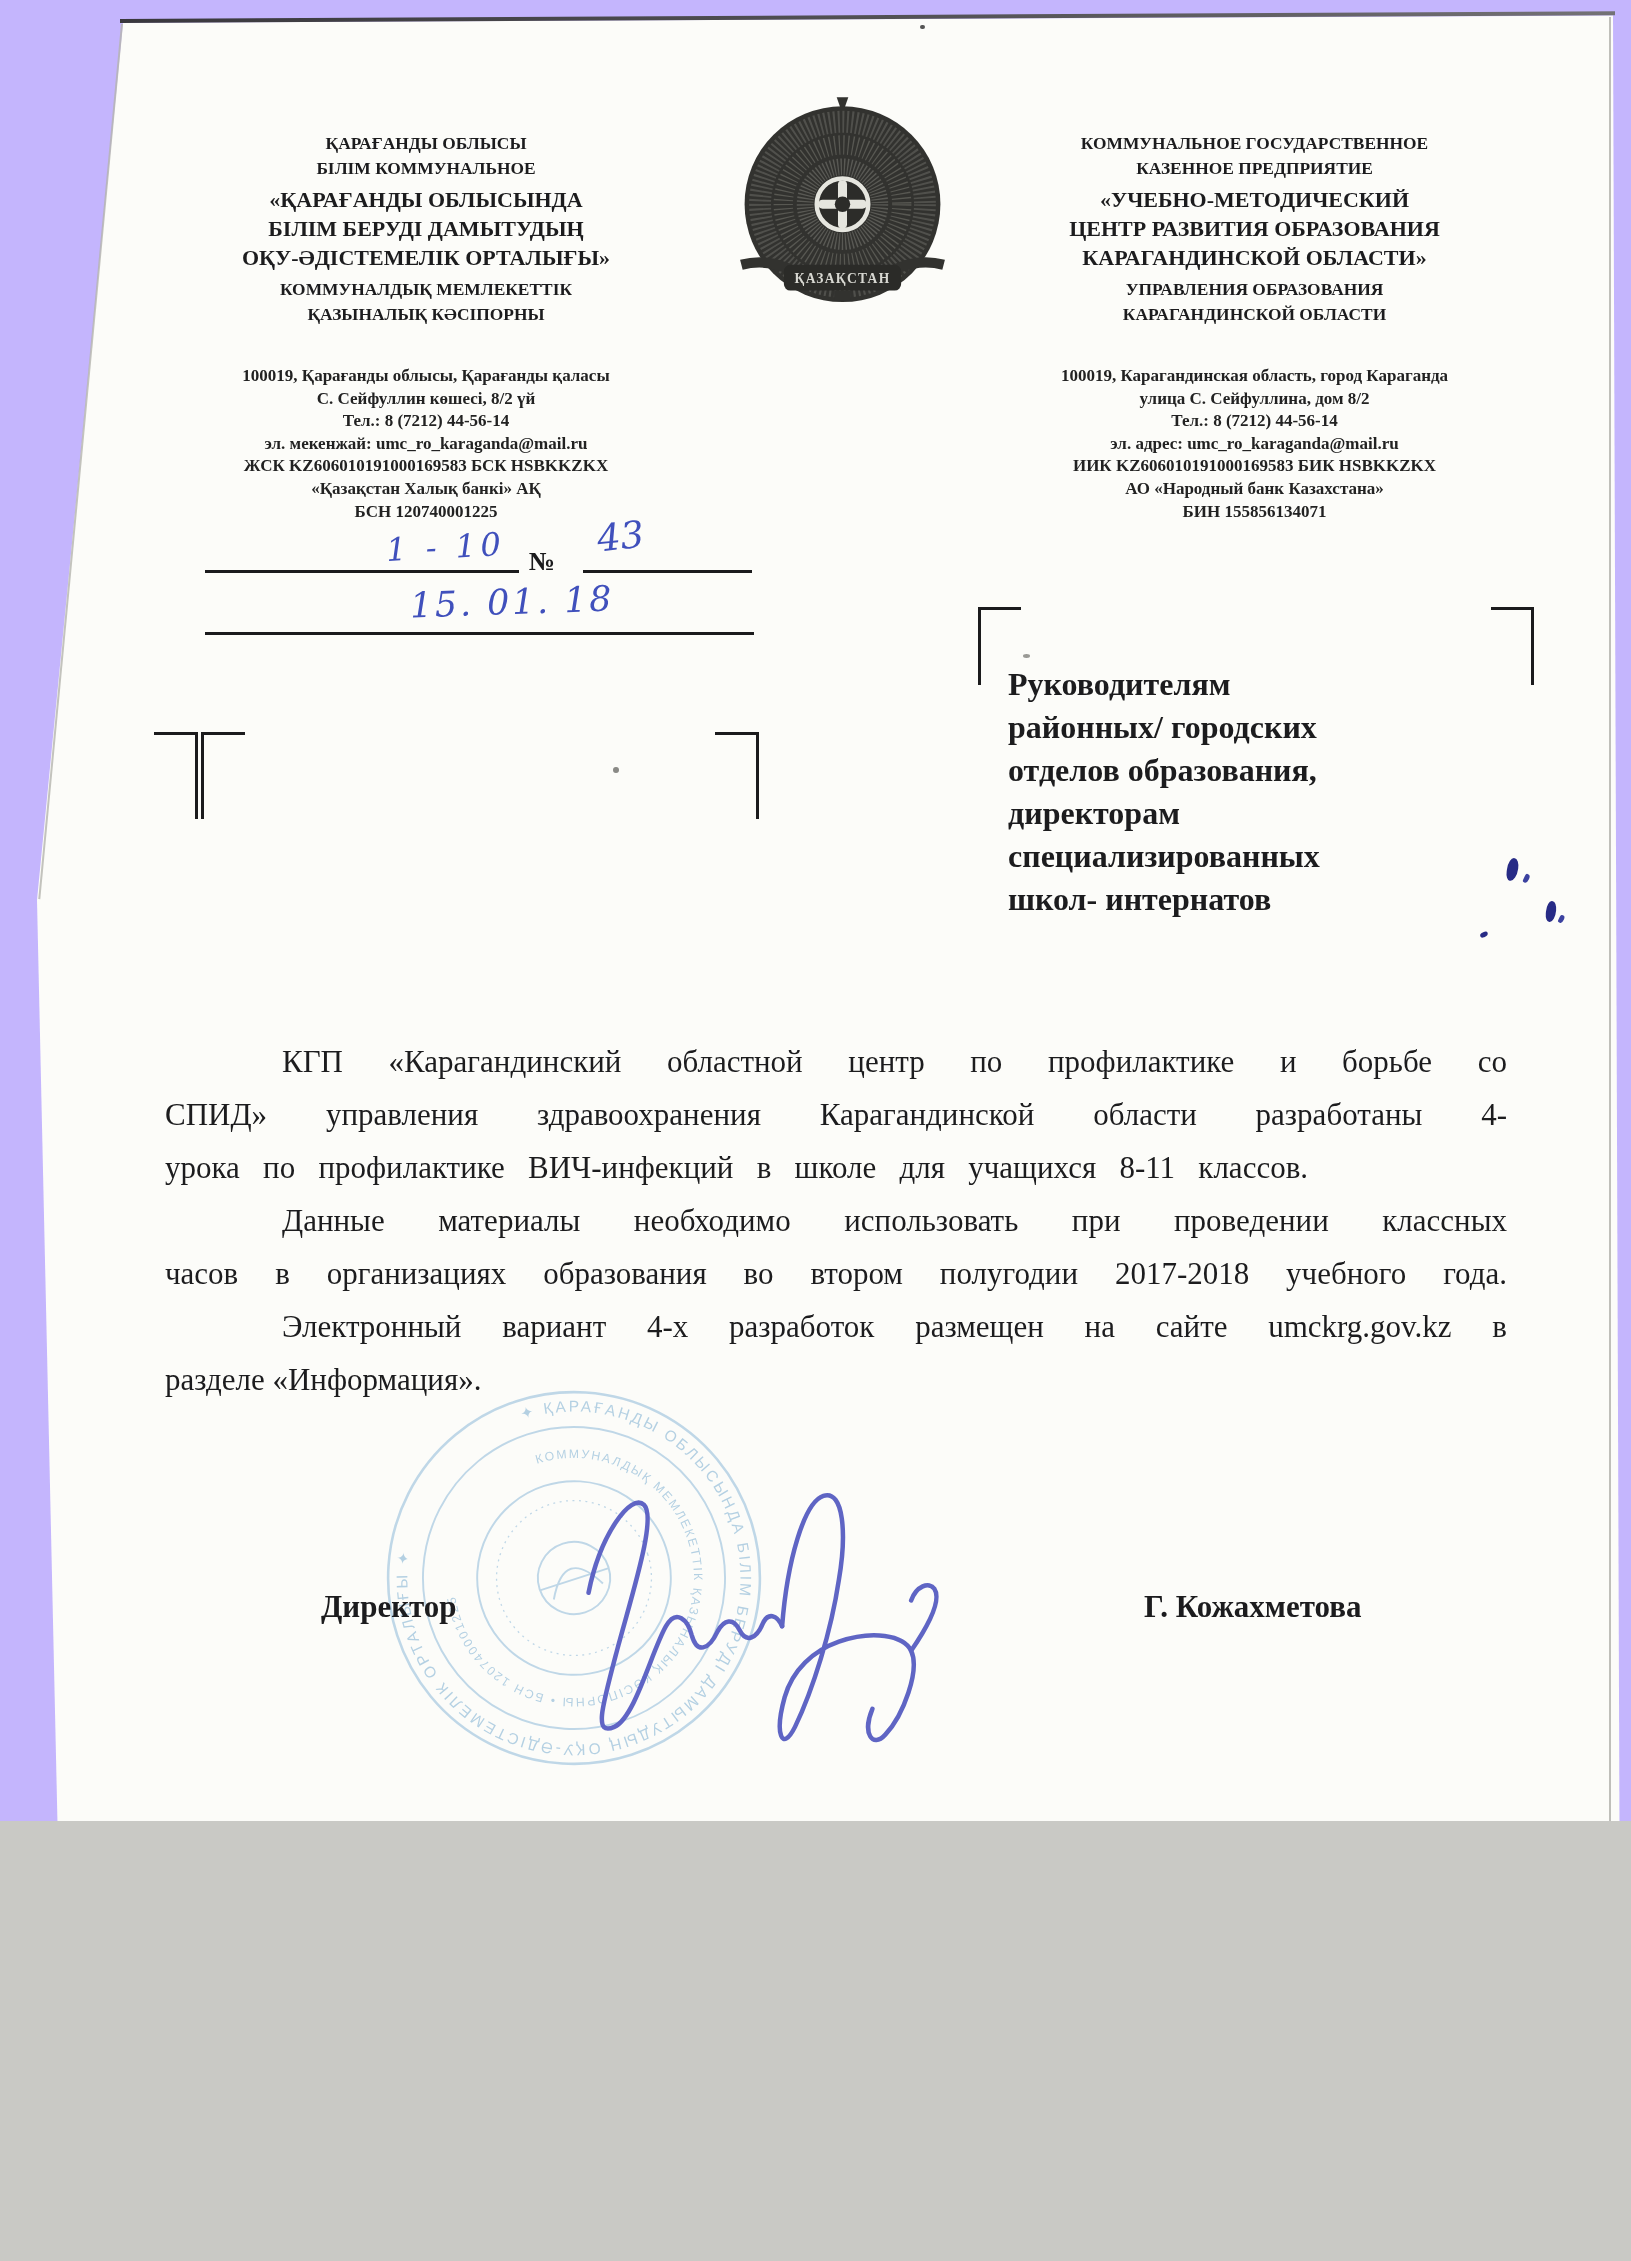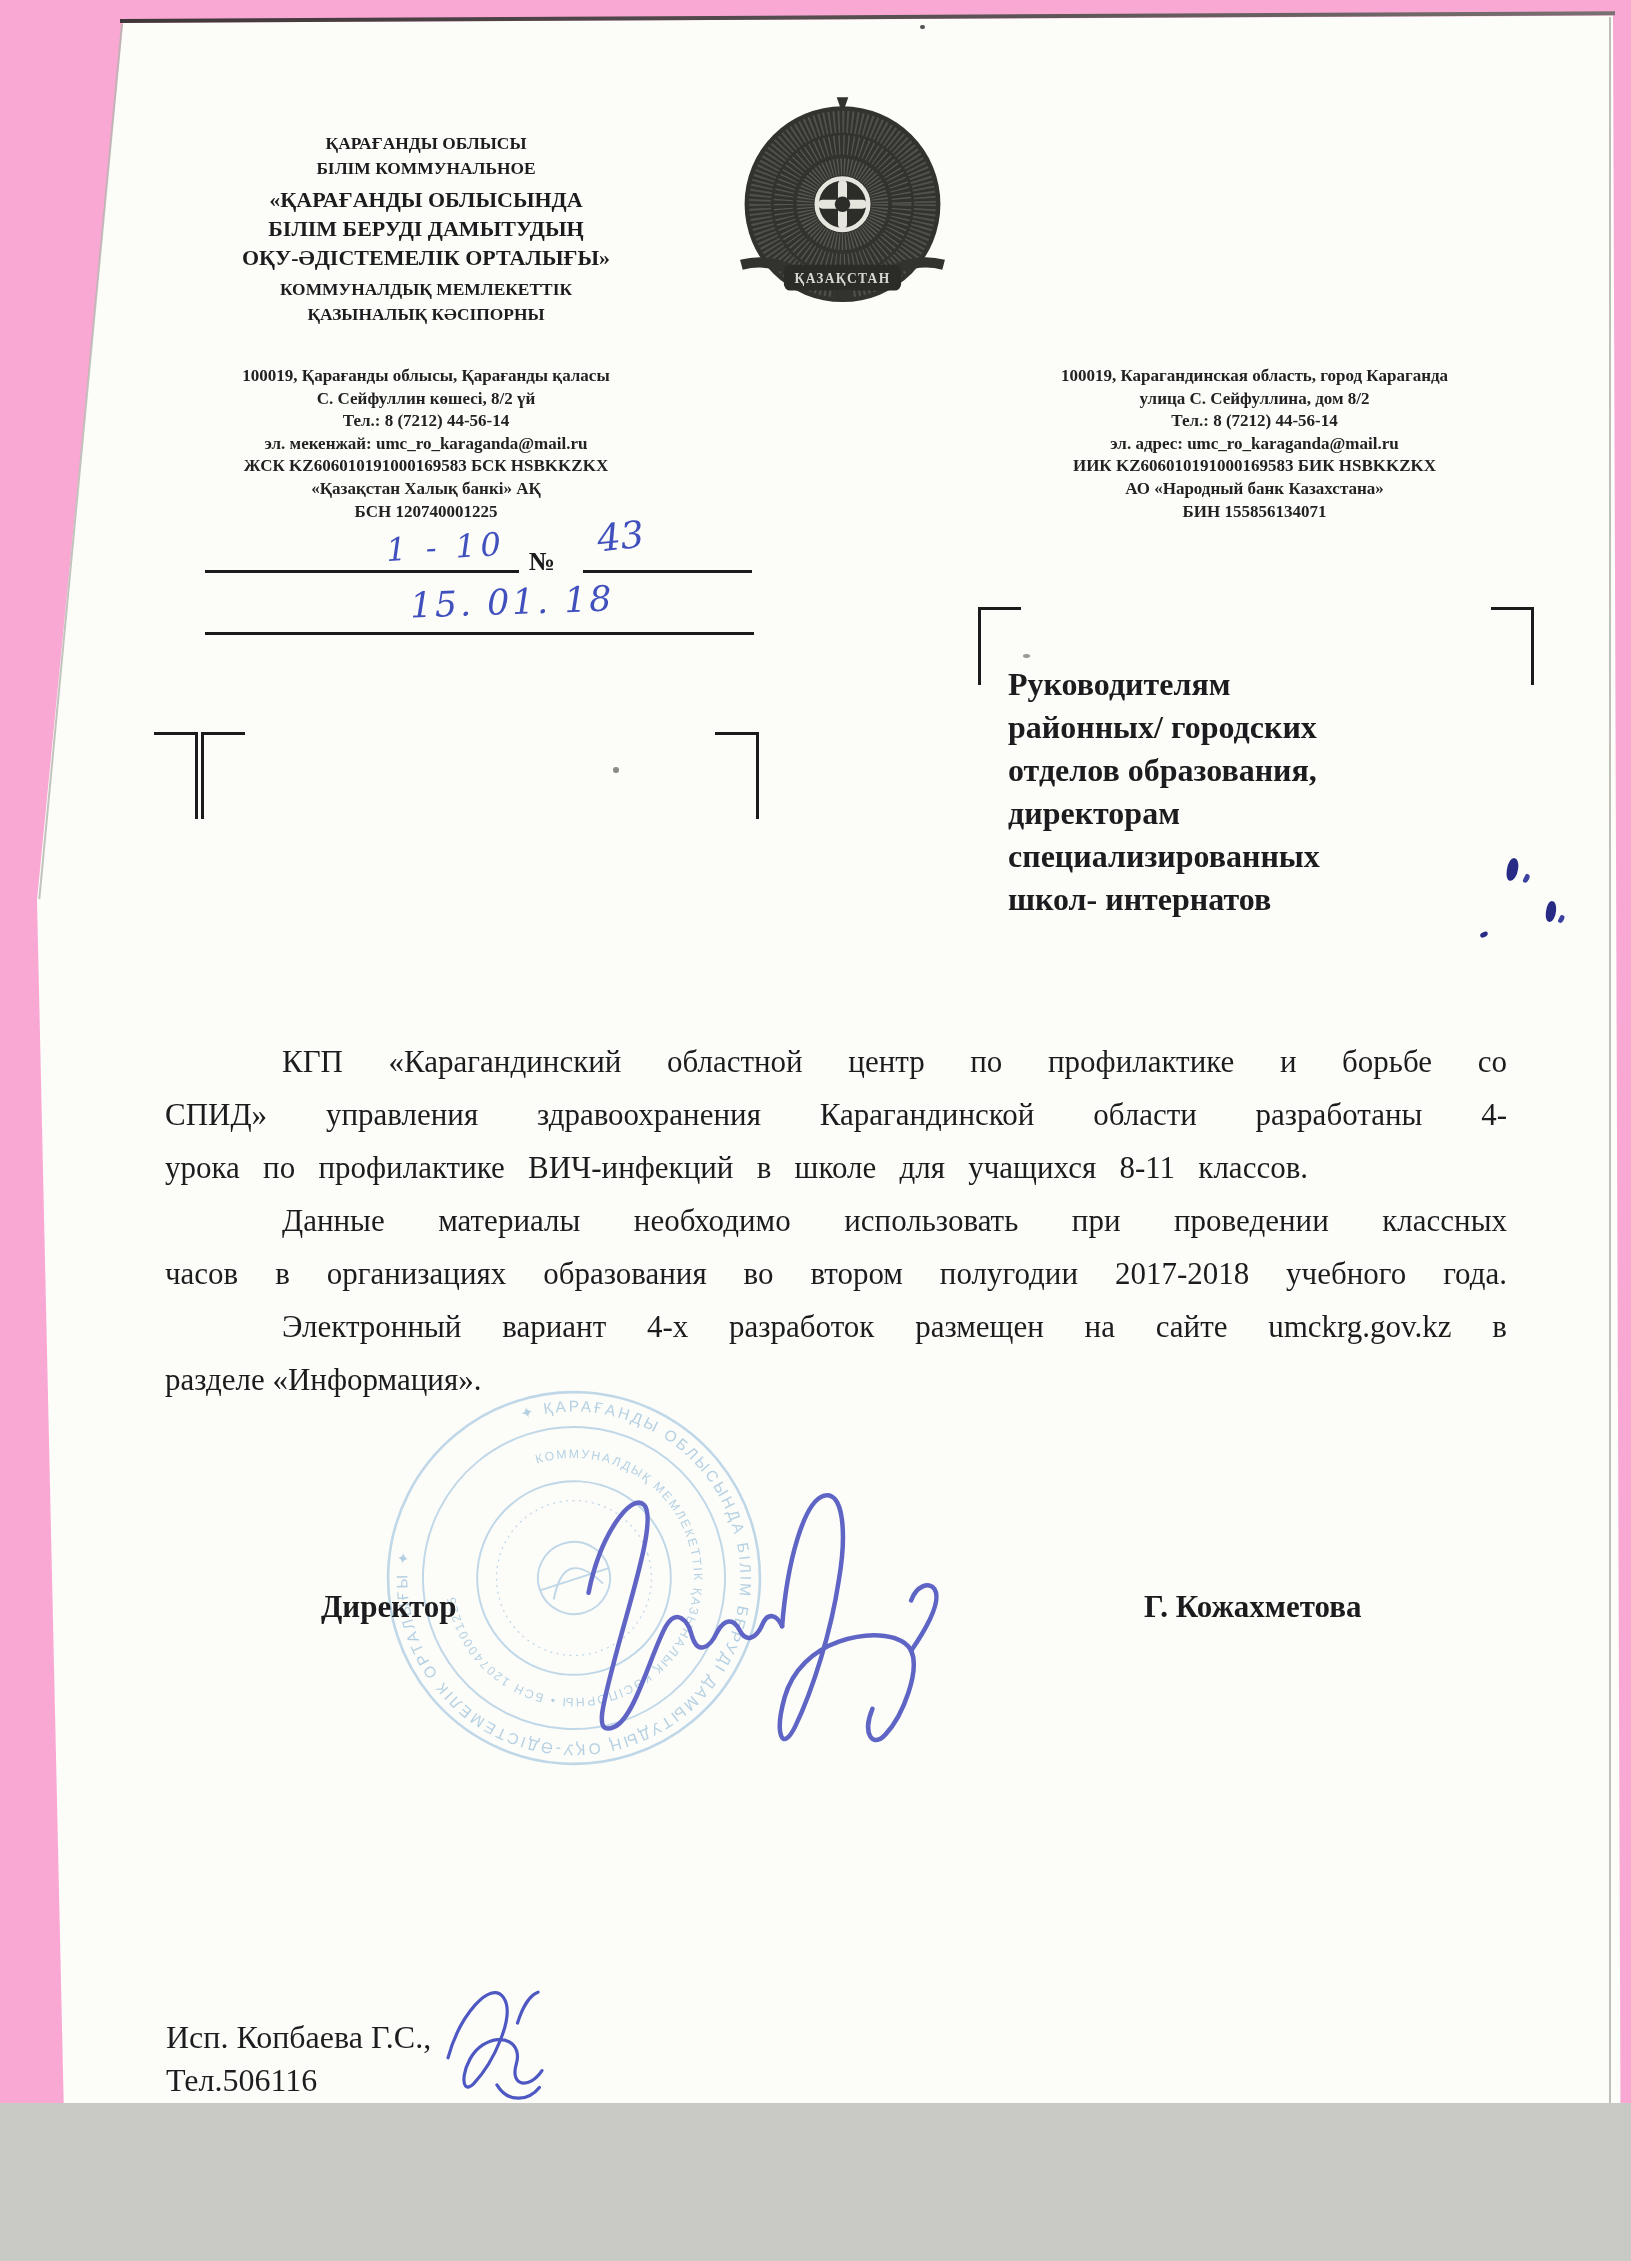--- a/index.html
+++ b/index.html
@@ -1,16 +1,16 @@
 <!DOCTYPE html>
 <html style="font-size:10.3px"><head>
 <meta charset="utf-8">
 <style>
   html,body{margin:0;padding:0;background:#c9c9c5;}
-  .canvas{position:relative;width:1631px;height:2103px;background:#f9a8d4;overflow:hidden;
+  .canvas{position:relative;width:1631px;height:1821px;background:#c4b5fd;overflow:hidden;
           font-family:"Liberation Serif","DejaVu Serif",serif;color:#1c1c1e;}
   .paper{position:absolute;left:0;top:0;width:1631px;height:2261px;background:#fcfcf9;
          clip-path:polygon(123px 23px,1613px 15.5px,1621px 2253px,67px 2252px,37px 900px);}
   
   .edge-top{position:absolute;left:120px;top:19.4px;width:1495px;height:3.9px;
             background:linear-gradient(90deg,#2a2a28,#4a4a46 60%,#6a6a66);transform:rotate(-0.30deg);transform-origin:left top;opacity:.9;}
   .edge-left{position:absolute;left:121px;top:24px;width:1.9px;height:879px;background:#b4b4ae;
              transform:rotate(5.4deg);transform-origin:top center;opacity:.8;}
   .edge-right{position:absolute;left:1609px;top:17px;width:1.9px;height:2238px;background:#9e9e98;opacity:.65;}
   .edge-bottom{position:absolute;left:68px;top:2250px;width:1551px;height:2.6px;background:#55554f;opacity:.55;}
@@ -81,20 +81,29 @@
     <rect x="158" y="131" width="14" height="74" rx="6" fill="#e6e6df"></rect>
     <rect x="128" y="161" width="74" height="14" rx="6" fill="#e6e6df"></rect>
     <circle cx="165" cy="168" r="12" fill="#2c2c29"></circle>
     <path d="M8,262 Q62,248 114,288" stroke="#32322f" stroke-width="16" fill="none"></path>
     <path d="M322,262 Q268,248 216,288" stroke="#32322f" stroke-width="16" fill="none"></path>
     <rect x="74" y="262" width="182" height="40" rx="10" fill="#2b2b28"></rect>
     <text x="165" y="291" text-anchor="middle" font-size="21" font-weight="bold" letter-spacing="2" fill="#d8d8d2">ҚАЗАҚСТАН</text>
     <rect x="152" y="302" width="26" height="16" fill="#32322f"></rect>
   </svg>
 
+  <div class="hcol" style="left:1003px;top:131px;width:503px;">
+    <div class="h-sm">КОММУНАЛЬНОЕ ГОСУДАРСТВЕННОЕ</div>
+    <div class="h-sm">КАЗЕННОЕ ПРЕДПРИЯТИЕ</div>
+    <div class="h-lg gap-t">«УЧЕБНО-МЕТОДИЧЕСКИЙ</div>
+    <div class="h-lg">ЦЕНТР РАЗВИТИЯ ОБРАЗОВАНИЯ</div>
+    <div class="h-lg">КАРАГАНДИНСКОЙ ОБЛАСТИ»</div>
+    <div class="h-sm gap-t">УПРАВЛЕНИЯ ОБРАЗОВАНИЯ</div>
+    <div class="h-sm">КАРАГАНДИНСКОЙ ОБЛАСТИ</div>
+  </div>
 
   <div class="addr" style="left:187px;top:365px;width:478px;">
     <div>100019, Қарағанды облысы, Қарағанды қаласы</div>
     <div>С. Сейфуллин көшесі, 8/2 үй</div>
     <div>Тел.: 8 (7212) 44-56-14</div>
     <div>эл. мекенжай: umc_ro_karaganda@mail.ru</div>
     <div>ЖСК KZ606010191000169583  БСК HSBKKZKX</div>
     <div>«Қазақстан Халық банкі» АҚ</div>
     <div>БСН 120740001225</div>
   </div>

